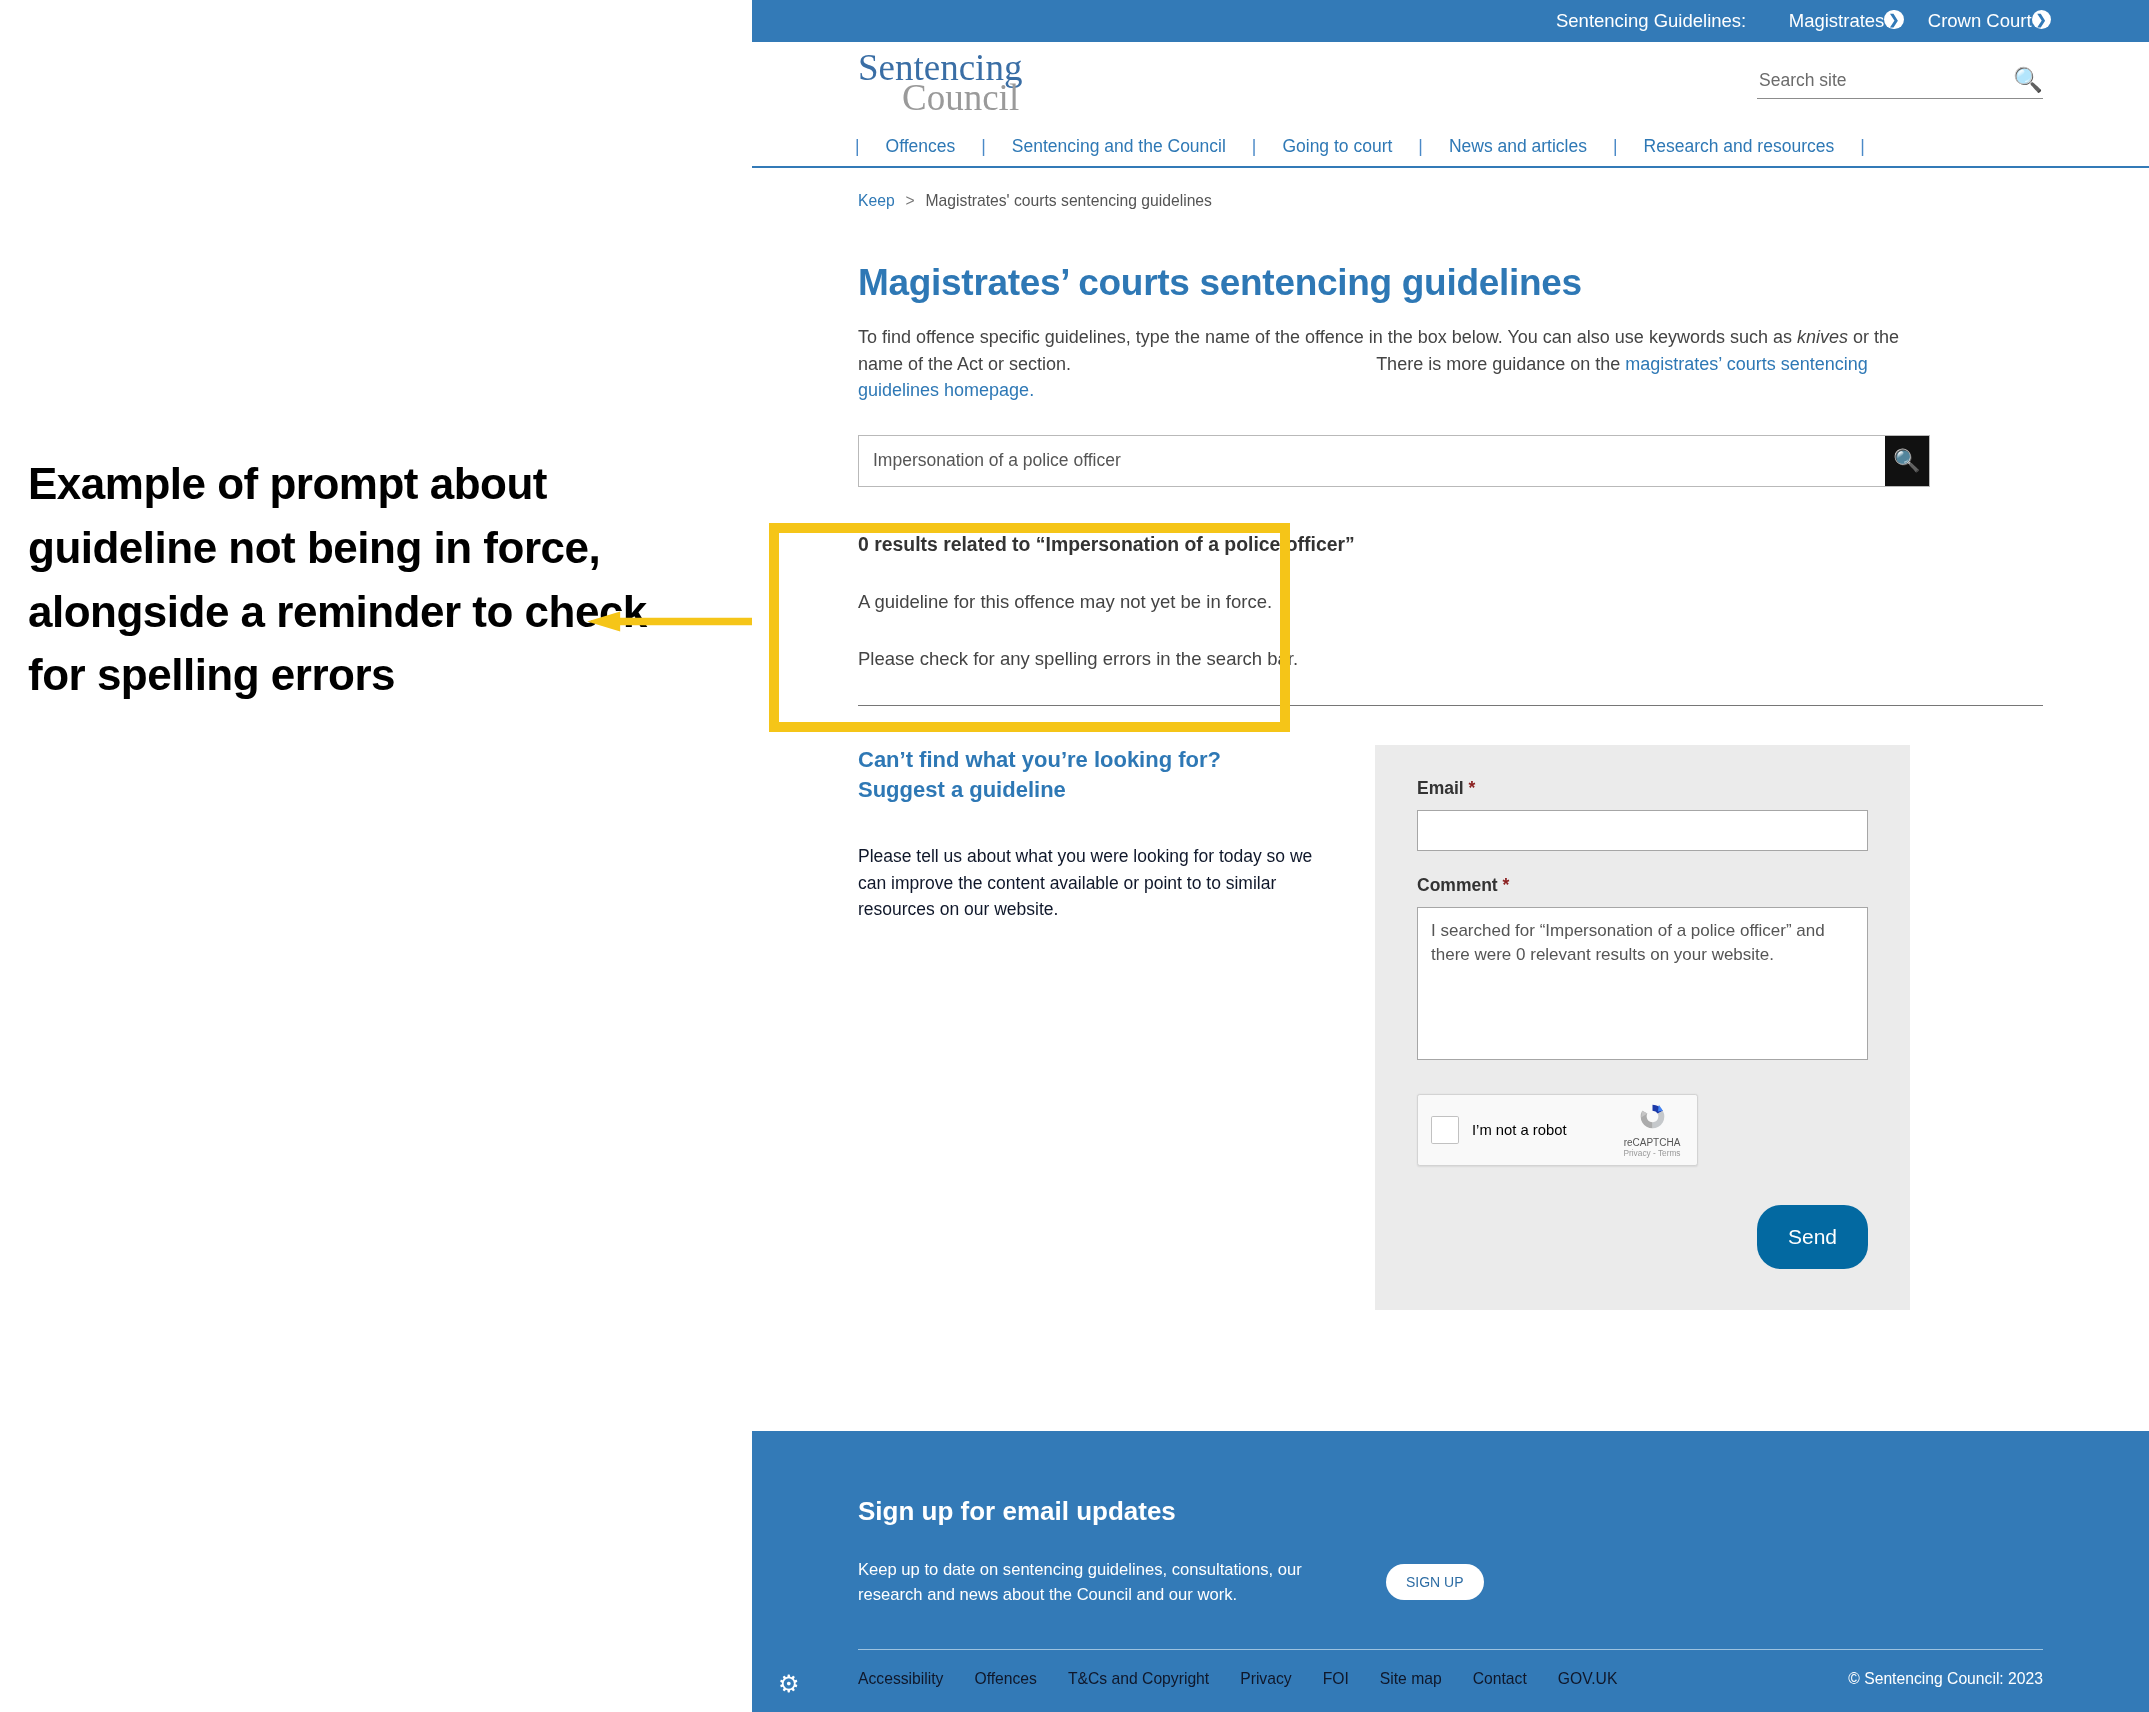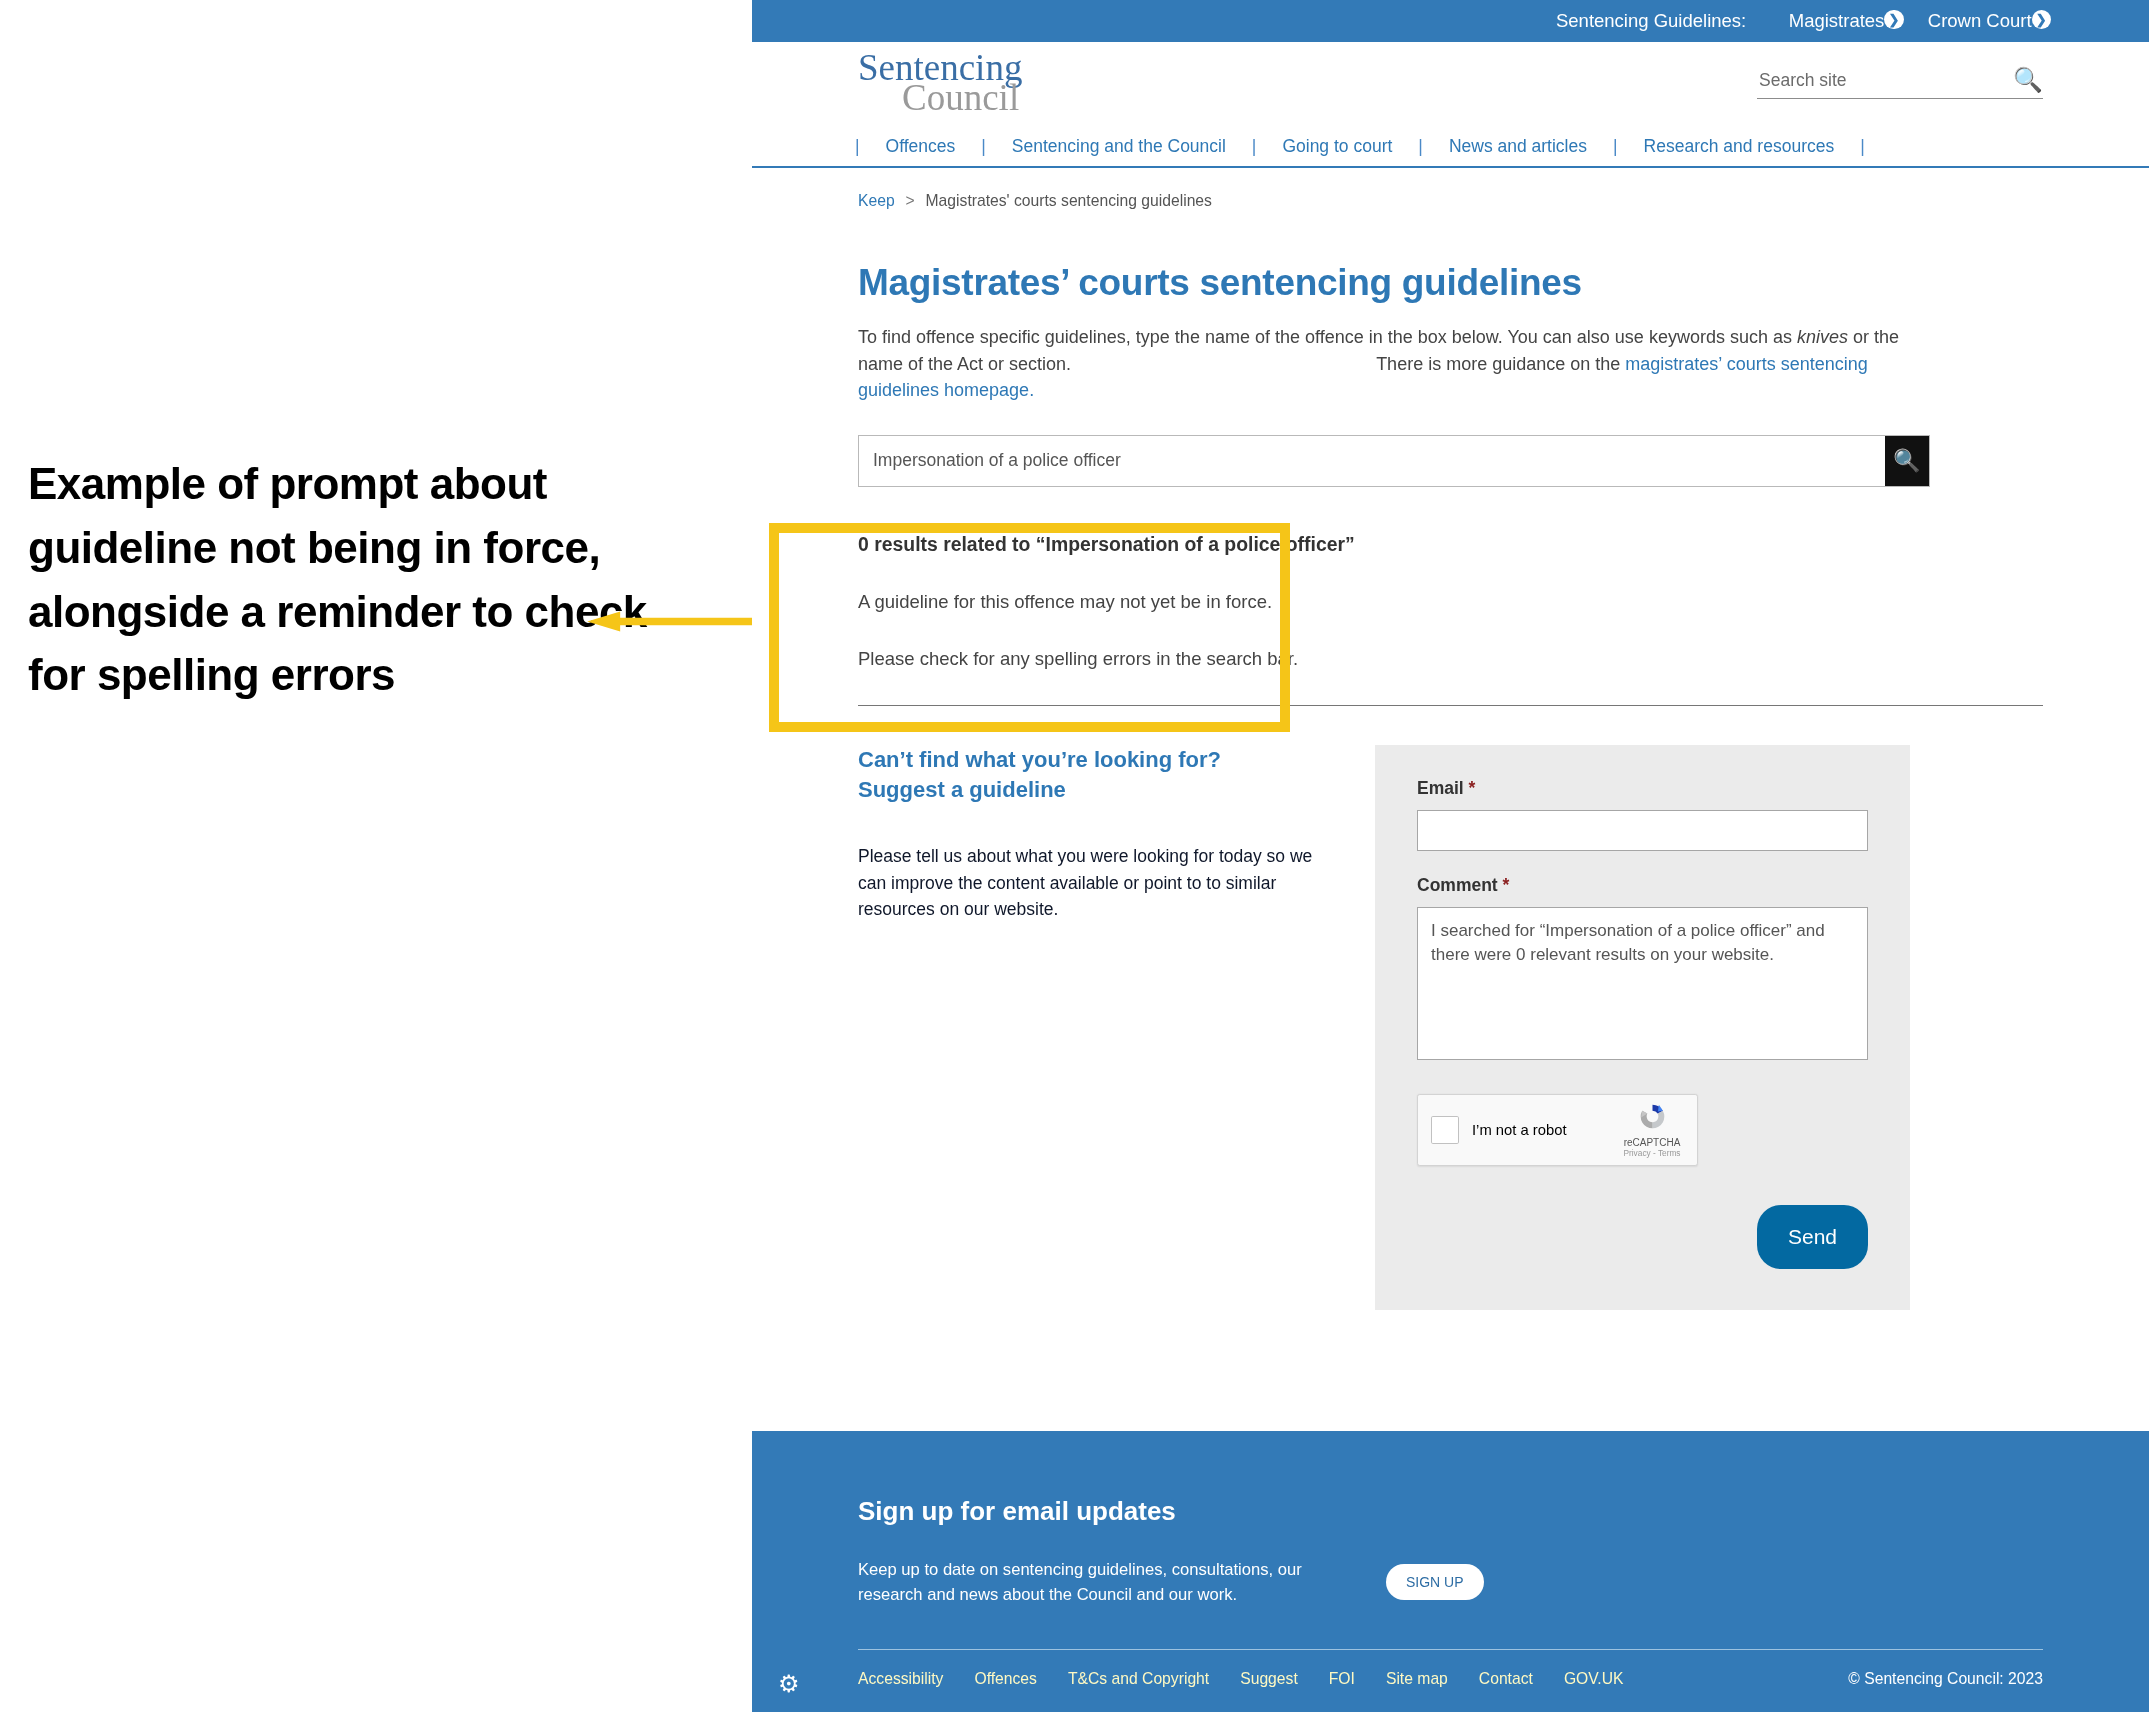--- a/index.html
+++ b/index.html
@@ -397,21 +397,21 @@
     border-top: 1.8px solid #9dc3e0;
     margin: 41px 106px 0 106px;
   }
   .footer-links {
     display: flex;
     align-items: center;
     padding: 20px 106px 0 106px;
     gap: 31px;
   }
   .footer-links a {
-    color: #fef9c3;
+    color: #0f172a;
     font-size: 15.7px;
     text-decoration: none;
     cursor: pointer;
     white-space: nowrap;
   }
   .copyright {
     margin-left: auto;
     color: #ffffff;
     font-size: 15.7px;
     white-space: nowrap;
@@ -554,21 +554,21 @@
       <div class="footer-sub">
         <p>Keep up to date on sentencing guidelines, consultations, our research and news about the Council and our work.</p>
         <button class="signup-btn">SIGN UP</button>
       </div>
     </div>
     <hr class="footer-rule">
     <div class="footer-links">
       <a>Accessibility</a>
       <a>Offences</a>
       <a>T&amp;Cs and Copyright</a>
-      <a>Suggest</a>
+      <a>Privacy</a>
       <a>FOI</a>
       <a>Site map</a>
       <a>Contact</a>
       <a>GOV.UK</a>
       <span class="copyright">© Sentencing Council: 2023</span>
     </div>
     <div class="cookie-gear">⚙</div>
   </div>
 
   <div id="highlight-box"></div>

